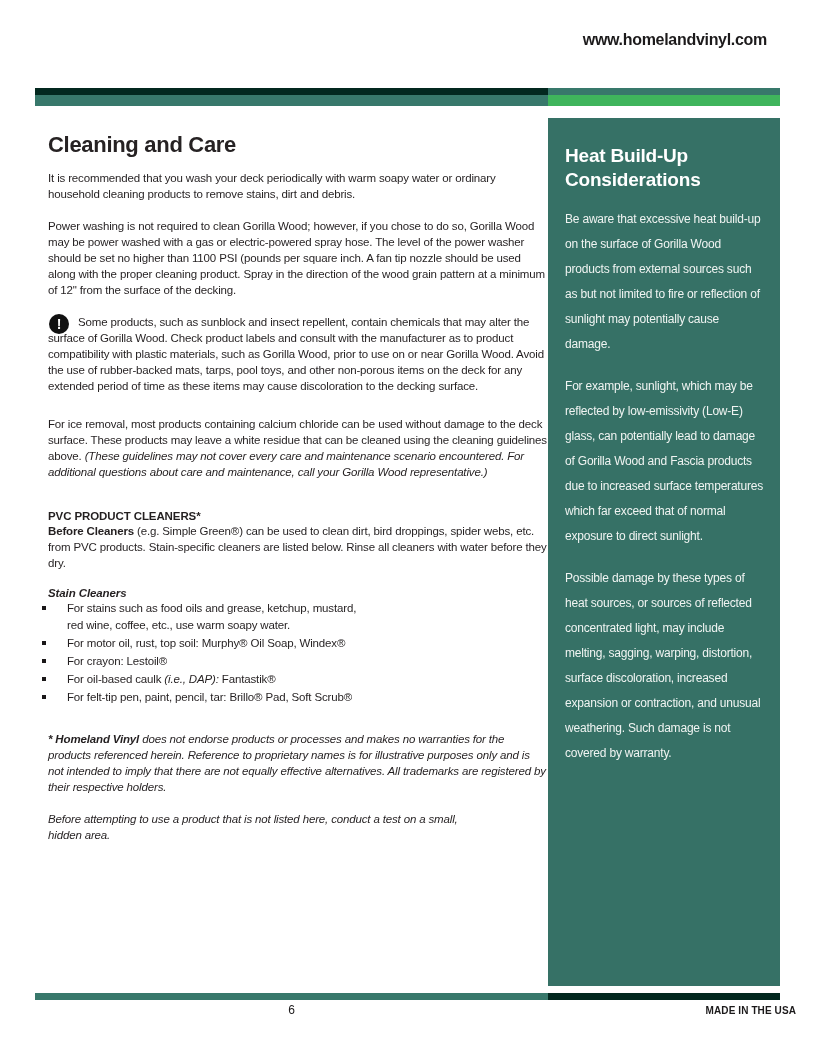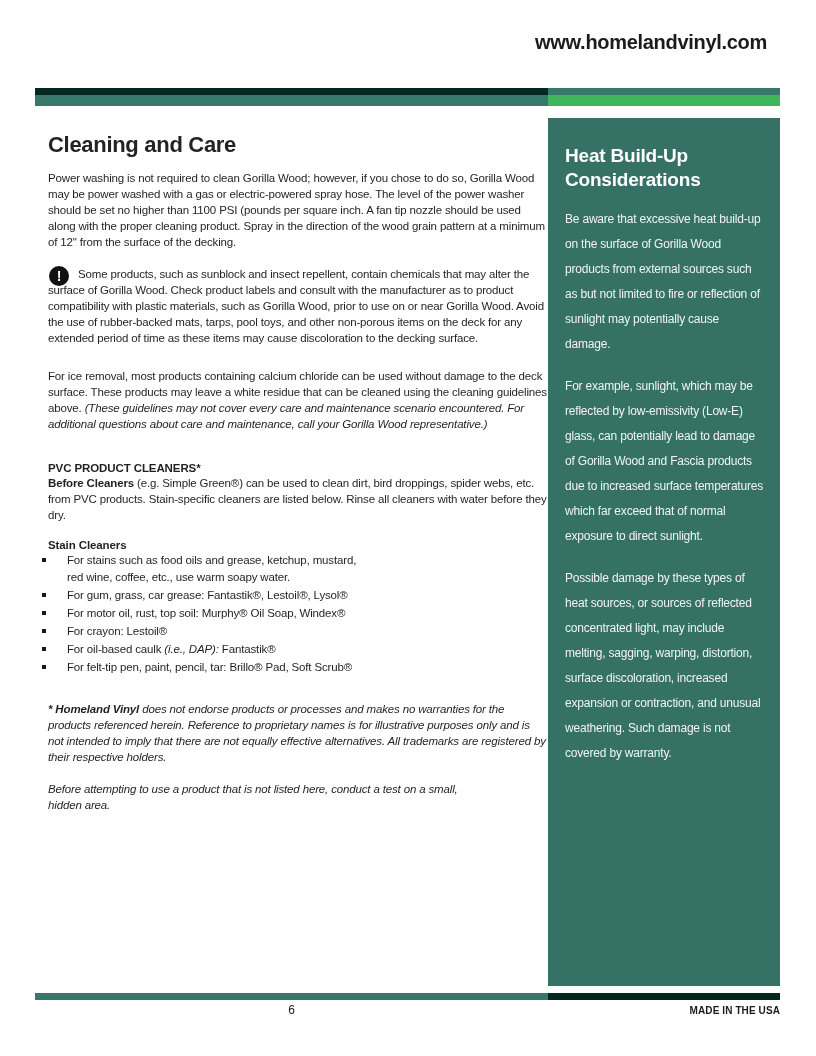--- a/index.html
+++ b/index.html
@@ -7,21 +7,21 @@
     --teal:#38786b;
     --bright-green:#3fb55c;
     --sidebar:#367166;
     --text:#231f20;
   }
   *{margin:0;padding:0;box-sizing:border-box;}
   html,body{background:#ffffff;}
   body{font-family:"Liberation Sans","DejaVu Sans",sans-serif;color:var(--text);}
   .page{position:relative;width:816px;height:1056px;background:#fff;overflow:hidden;margin:0 auto;}
 
-  .site-url{position:absolute;top:31px;right:49px;font-size:20px;font-weight:700;letter-spacing:-0.3px;color:#1c1a1b;}
+  .site-url{position:absolute;top:31px;right:49px;font-size:16px;font-weight:700;letter-spacing:-0.3px;color:#1c1a1b;}
 
   .bar{position:absolute;}
   .bar.r1l{top:88px;left:35px;width:513px;height:7px;background:var(--dark-green);}
   .bar.r1r{top:88px;left:548px;width:232px;height:7px;background:var(--teal);}
   .bar.r2l{top:95px;left:35px;width:513px;height:11px;background:var(--teal);}
   .bar.r2r{top:95px;left:548px;width:232px;height:11px;background:var(--bright-green);}
   .bar.fl{top:993px;left:35px;width:513px;height:7px;background:var(--teal);}
   .bar.fr{top:993px;left:548px;width:232px;height:7px;background:var(--dark-green);}
 
   .sidebar{position:absolute;left:548px;top:118px;width:232px;height:868px;background:var(--sidebar);
@@ -32,49 +32,50 @@
   .content{position:absolute;left:48px;top:132px;width:500px;}
   .content h1{font-size:22px;font-weight:700;color:#262223;letter-spacing:-0.3px;margin-bottom:12px;}
   .content p{font-size:11.5px;line-height:16px;letter-spacing:-0.15px;margin-bottom:16px;}
   .it{font-style:italic;}
   .warning{position:relative;margin-bottom:22px;}
   .warning p{text-indent:30px;margin-bottom:8px;}
   .warn-icon{position:absolute;left:1px;top:0;width:20px;height:20px;border-radius:50%;background:#111;
              color:#fff;display:flex;align-items:center;justify-content:center;
              font-weight:700;font-size:14px;line-height:1;}
   .content h3{font-size:11.5px;font-weight:700;letter-spacing:-0.1px;margin-bottom:1px;}
-  .h3-stain{margin-top:4px;}
+  .h3-stain{margin-top:4px;font-style:italic;}
   .pvc-block{margin-top:30px;}
   .bullets{list-style:none;margin-left:-6px;margin-top:1px;}
   .bullets li{display:flex;font-size:11.5px;line-height:17px;letter-spacing:-0.15px;margin-bottom:1px;gap:16px;}
   .sq{flex:0 0 auto;width:4px;height:4px;background:#1a1718;margin:6px 5px 0 0;}
   .bt{white-space:pre-line;}
   .disclaimer{margin-top:25px;}
   .disclaimer,.test-note{font-style:italic;line-height:15.6px;}
   .test-note{white-space:pre-line;}
   .bold-it{font-weight:700;font-style:italic;}
 
   .page-num{position:absolute;top:1003px;left:35px;width:513px;text-align:center;font-size:12px;color:#1c1a1b;}
-  .made-in{position:absolute;top:1005px;right:36px;font-size:10px;font-weight:700;letter-spacing:0.1px;color:#1c1a1b;}
+  .made-in{position:absolute;top:1005px;right:20px;font-size:10px;font-weight:700;letter-spacing:0.1px;color:#1c1a1b;}
 </style>
 </head>
 <body>
 
 <div class="page">
 
   <div class="site-url">www.homelandvinyl.com</div>
 
   <div class="bar r1l"></div>
   <div class="bar r1r"></div>
   <div class="bar r2l"></div>
   <div class="bar r2r"></div>
 
   <main class="content">
     <h1>Cleaning and Care</h1>
 
+    <p>It is recommended that you wash your deck periodically with warm soapy water or ordinary household cleaning products to remove stains, dirt and debris.</p>
 
     <p>Power washing is not required to clean Gorilla Wood; however, if you chose to do so, Gorilla Wood may be power washed with a gas or electric-powered spray hose. The level of the power washer should be set no higher than 1100 PSI (pounds per square inch. A fan tip nozzle should be used along with the proper cleaning product. Spray in the direction of the wood grain pattern at a minimum of 12" from the surface of the decking.</p>
 
     <div class="warning">
       <span class="warn-icon">
         <span>!</span>
       </span>
       <p>Some products, such as sunblock and insect repellent, contain chemicals that may alter the surface of Gorilla Wood. Check product labels and consult with the manufacturer as to product compatibility with plastic materials, such as Gorilla Wood, prior to use on or near Gorilla Wood. Avoid the use of rubber-backed mats, tarps, pool toys, and other non-porous items on the deck for any extended period of time as these items may cause discoloration to the decking surface.</p>
     </div>
 
@@ -84,24 +85,20 @@
       <h3>PVC PRODUCT CLEANERS*</h3>
       <p><strong>Before Cleaners</strong><span> (e.g. Simple Green®) can be used to clean dirt, bird droppings, spider webs, etc. from PVC products. Stain-specific cleaners are listed below. Rinse all cleaners with water before they dry.</span></p>
     </div>
 
     <h3 class="h3-stain">Stain Cleaners</h3>
     <ul class="bullets">
       <li>
           <span class="sq"></span>
           <span class="bt"><span>For stains such as food oils and grease, ketchup, mustard,
 red wine, coffee, etc., use warm soapy water.</span></span>
-        </li>
-      <li>
-          <span class="sq"></span>
-          <span class="bt"><span>For gum, grass, car grease: Fantastik®, Lestoil®, Lysol®</span></span>
         </li>
       <li>
           <span class="sq"></span>
           <span class="bt"><span>For motor oil, rust, top soil: Murphy® Oil Soap, Windex®</span></span>
         </li>
       <li>
           <span class="sq"></span>
           <span class="bt"><span>For crayon: Lestoil®</span></span>
         </li>
       <li>

